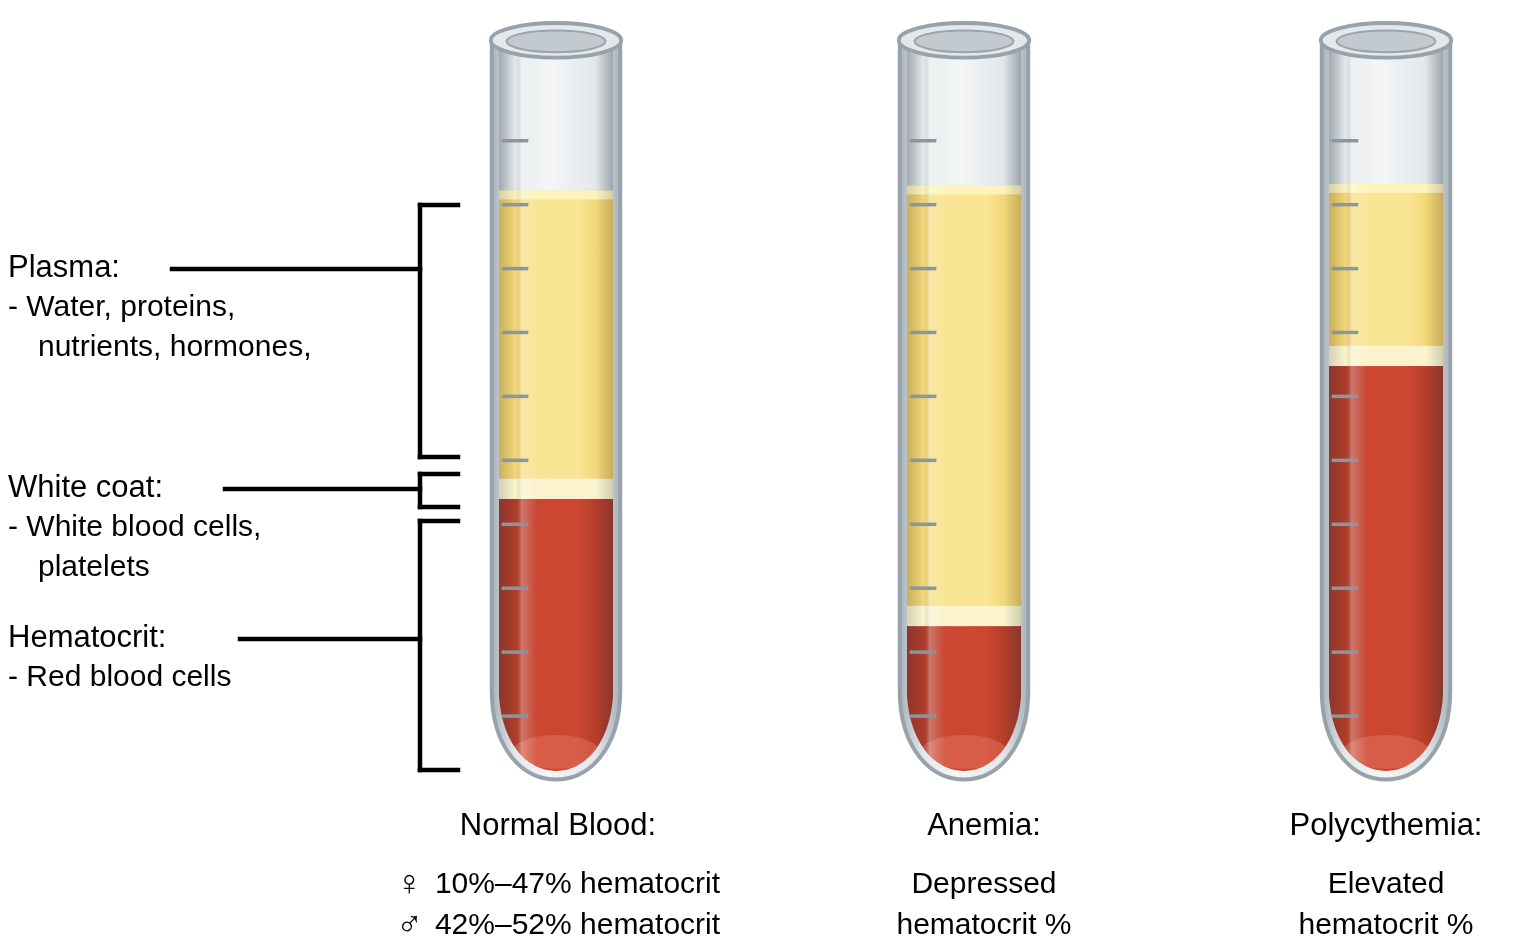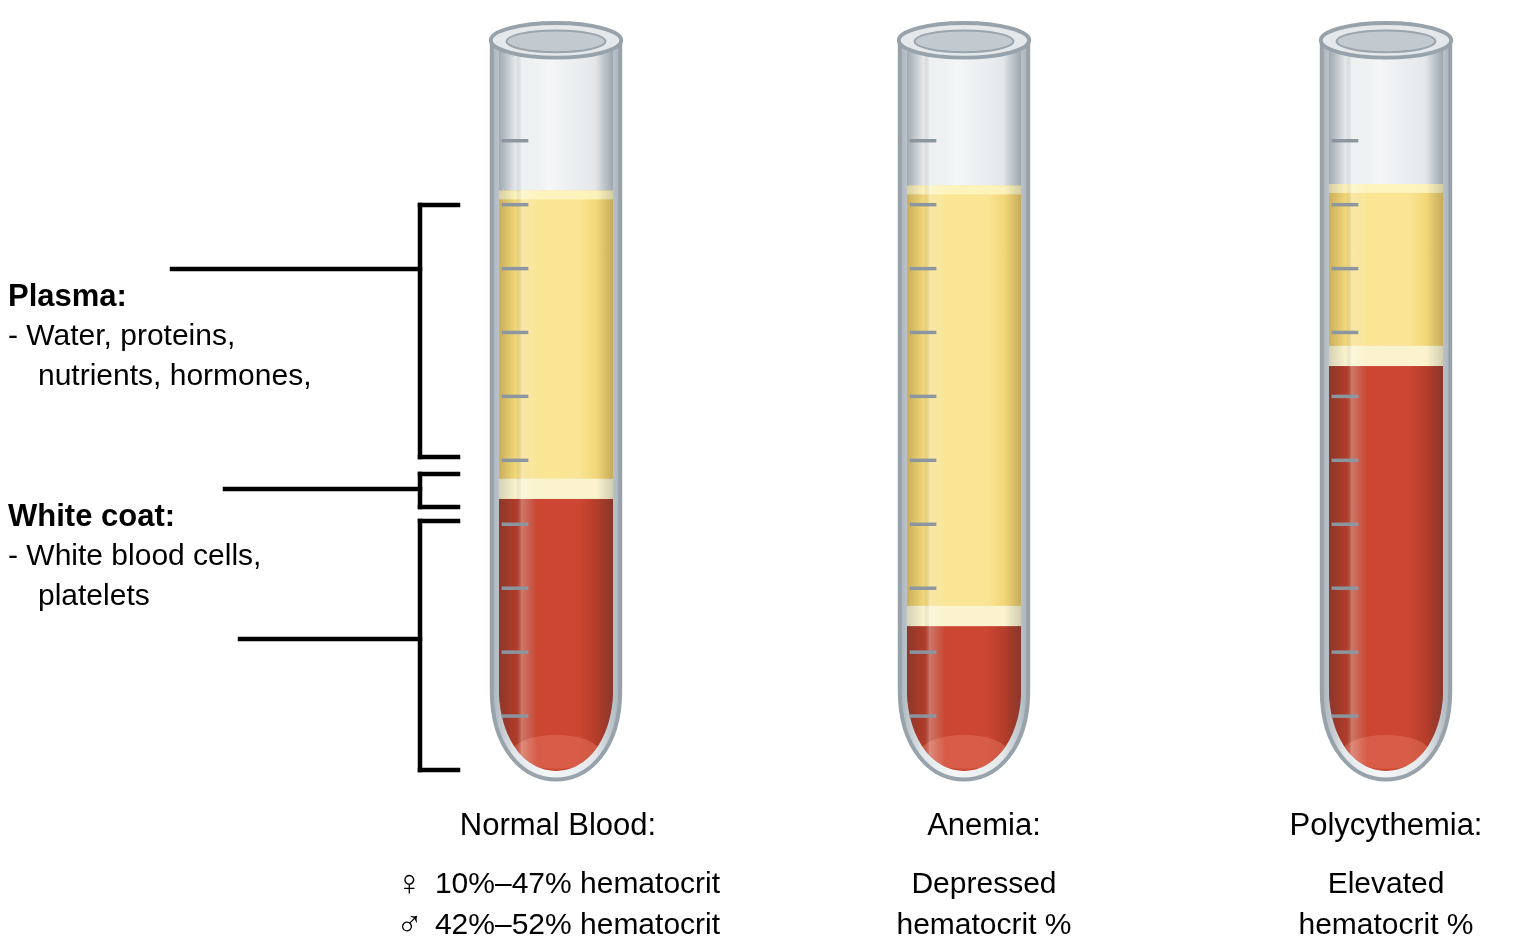--- a/index.html
+++ b/index.html
@@ -16,21 +16,21 @@
     position:absolute;
     top:8px;
     width:168px;height:792px;
   }
   #tube-slot-0{left:472px;}
   #tube-slot-1{left:880px;}
   #tube-slot-2{left:1302px;}
 
   
   .label-block{position:absolute;left:8px;}
-  .label-title{font-size:31px;font-weight:bold;line-height:38px;margin-top:29px;}
+  .label-title{font-size:31px;font-weight:normal;line-height:38px;}
   .label-line{font-size:30px;line-height:40px;}
   .label-line.indent{margin-left:30px;}
   #plasma-block{top:248px;}
   #buffy-block{top:468px;}
   #hematocrit-block{top:618px;}
 
   
   #annotation-lines{
     position:absolute;left:0;top:0;width:1517px;height:950px;
     pointer-events:none;
@@ -55,20 +55,24 @@
     <div class="label-line">- Water, proteins,</div>
     <div class="label-line indent">nutrients, hormones,</div>
   </div>
 
   <div class="label-block" id="buffy-block">
     <div class="label-title">White coat:</div>
     <div class="label-line">- White blood cells,</div>
     <div class="label-line indent">platelets</div>
   </div>
 
+  <div class="label-block" id="hematocrit-block">
+    <div class="label-title">Hematocrit:</div>
+    <div class="label-line">- Red blood cells</div>
+  </div>
 
   <svg id="annotation-lines" xmlns="http://www.w3.org/2000/svg">
     <g stroke="#000" stroke-width="4.5" fill="none" stroke-linecap="square">
       <line x1="172" y1="269" x2="420" y2="269"></line>
       <line x1="420" y1="205" x2="420" y2="457"></line>
       <line x1="420" y1="205" x2="458" y2="205"></line>
       <line x1="420" y1="457" x2="458" y2="457"></line>
     </g>
     <g stroke="#000" stroke-width="4.5" fill="none" stroke-linecap="square">
       <line x1="225" y1="489" x2="420" y2="489"></line>

